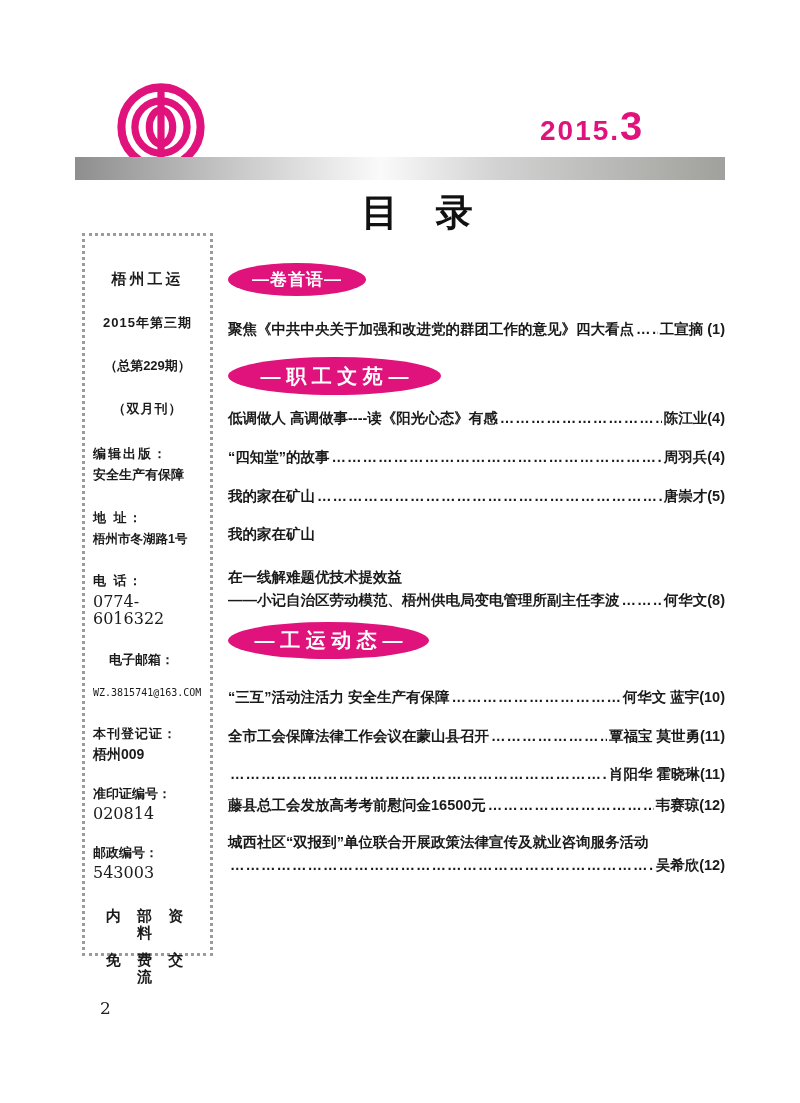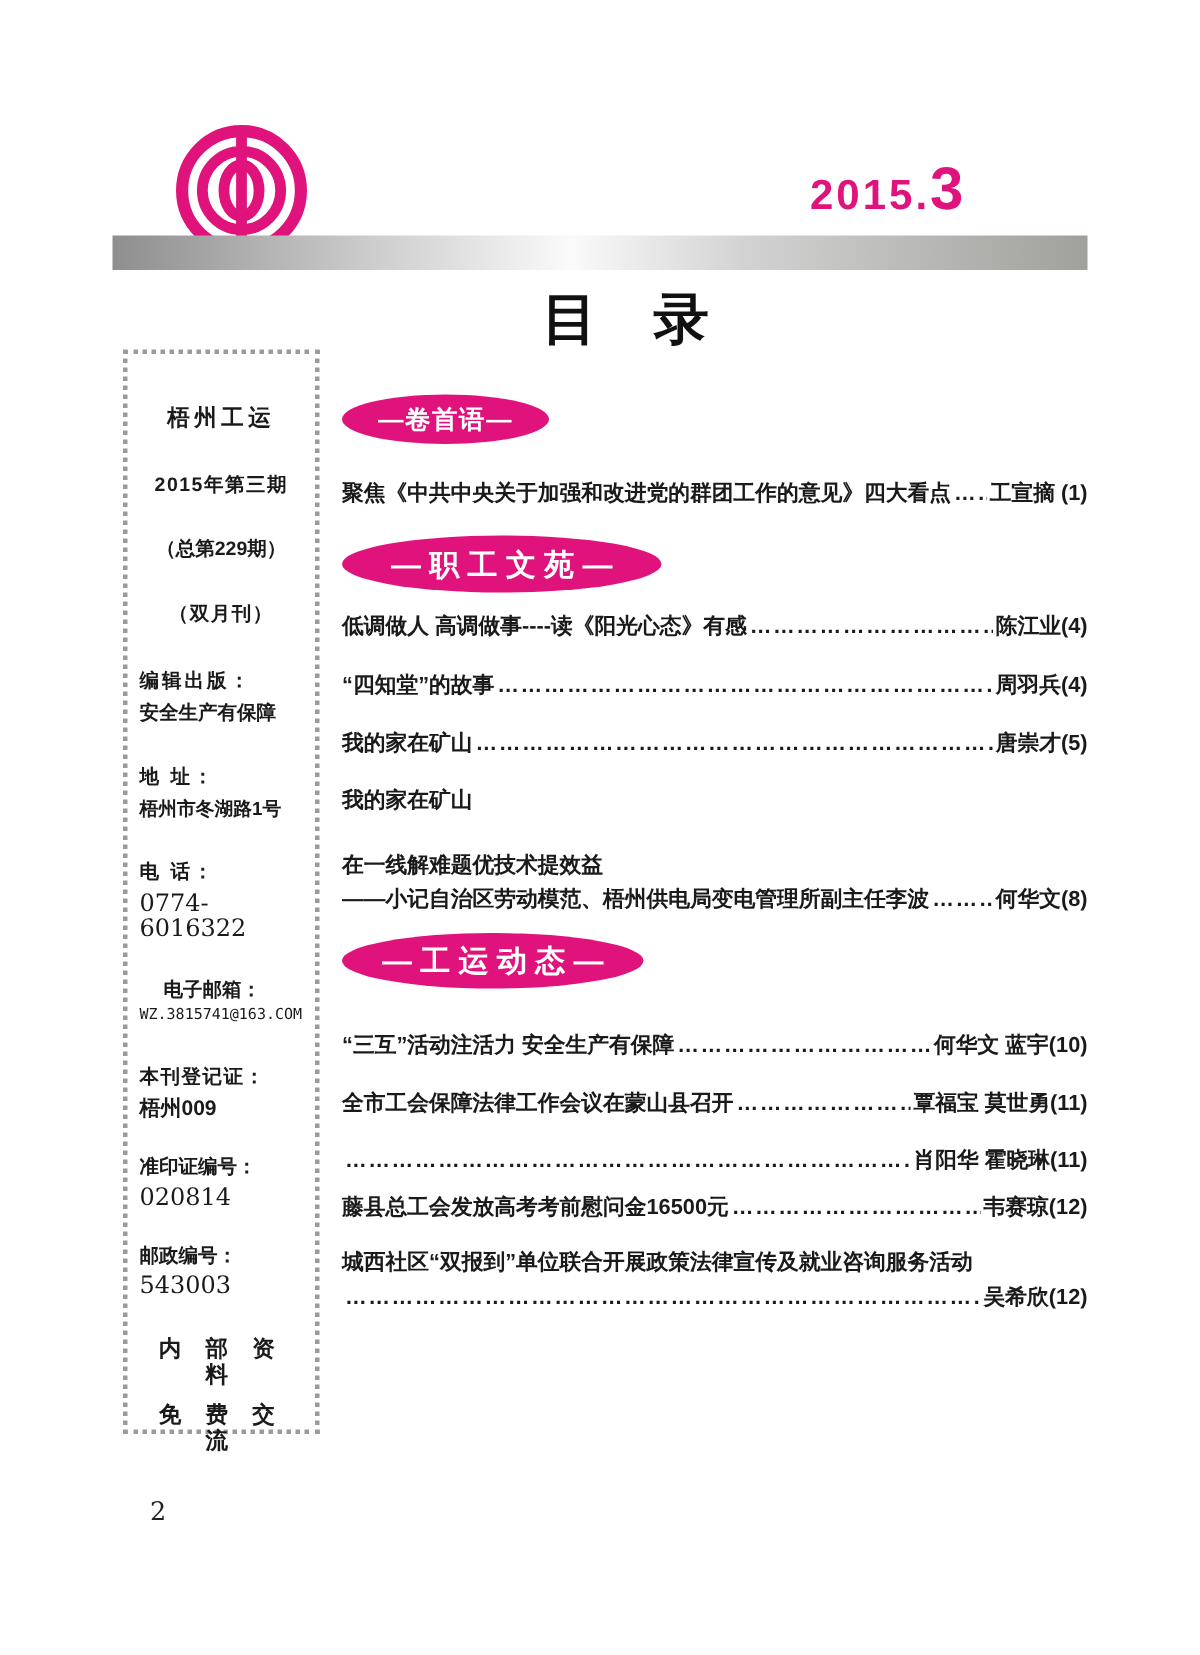--- a/index.html
+++ b/index.html
@@ -43,21 +43,21 @@
   .sb-issueline { margin-top:27px; letter-spacing:1px; }
   .sb-total { margin-top:26px; }
   .sb-freq { margin-top:26px; letter-spacing:1px; }
   .sb-publabel { margin-top:28px; letter-spacing:2px; }
   .sb-publisher { margin-top:4px; }
   .sb-addrlabel { margin-top:26px; letter-spacing:2px; }
   .sb-address { margin-top:5px; font-size:12.5px; }
   .sb-phonelabel { margin-top:24px; letter-spacing:2px; }
   .sb-phone { margin-top:4px; font-family:"DejaVu Serif", serif; font-weight:normal; font-size:16px; }
   .sb-emaillabel { margin-top:24px;padding-left:16px; }
-  .sb-email { margin-top:0; font-family:"DejaVu Sans Mono", monospace; font-weight:normal; font-size:10px; }
+  .sb-email { margin-top:16px; font-family:"DejaVu Sans Mono", monospace; font-weight:normal; font-size:10px; }
   .sb-liclabel { margin-top:24px; letter-spacing:1px; }
   .sb-license { margin-top:4px; font-size:14px; }
   .sb-permitlabel { margin-top:22px; }
   .sb-permit { margin-top:3px; font-family:"DejaVu Serif", serif; font-weight:normal; font-size:16px; }
   .sb-postlabel { margin-top:22px; }
   .sb-postal { margin-top:3px; font-family:"DejaVu Serif", serif; font-weight:normal; font-size:16px; }
   .sb-notice1 { margin-top:26px; font-size:15px; letter-spacing:6px; text-align:center; }
   .sb-notice2 { margin-top:10px; font-size:15px; letter-spacing:6px; text-align:center; }
 
   

